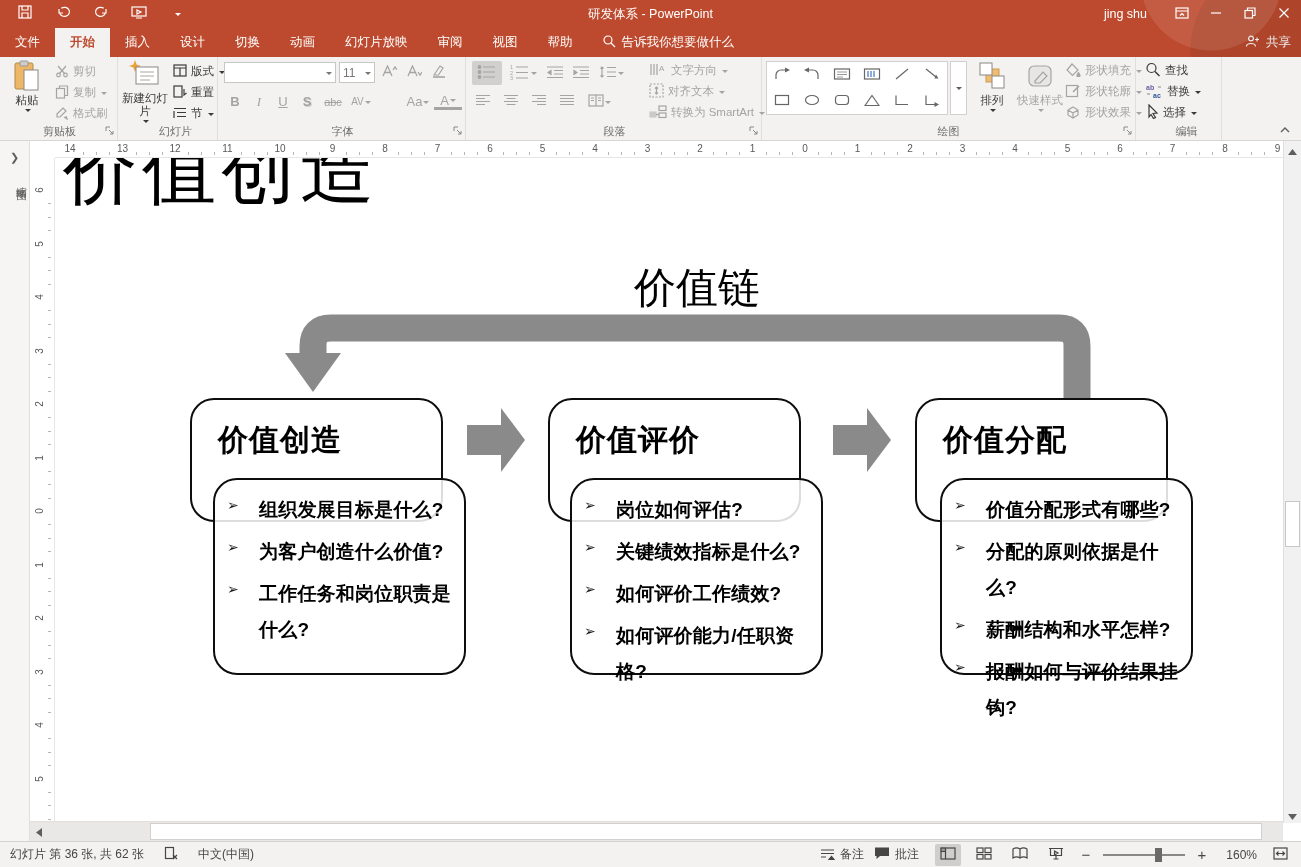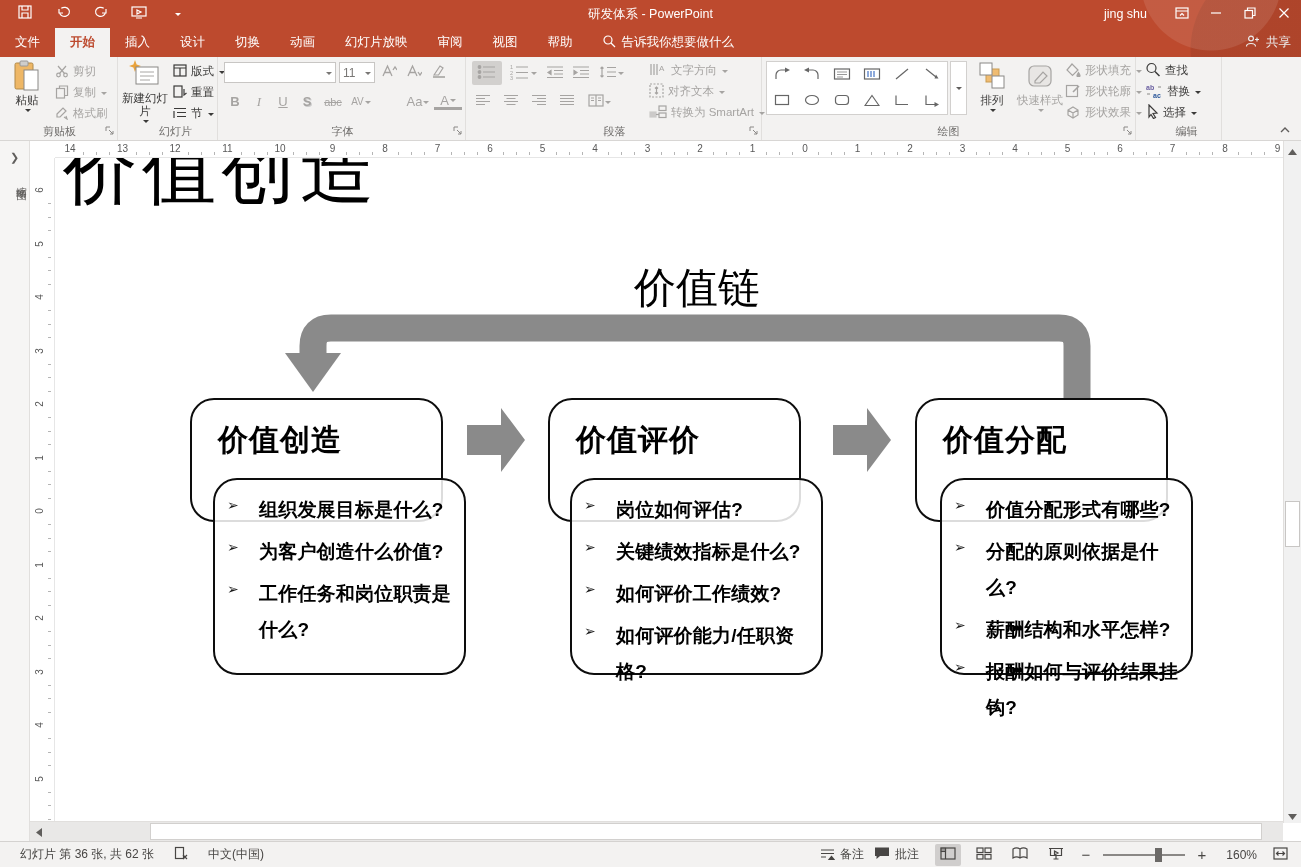--- a/index.html
+++ b/index.html
@@ -73,21 +73,21 @@
   
   #vscroll { position:absolute; right:0; top:141px; width:18px; height:682px; background:#f1f1f1; border-left:1px solid #e1dfdd; }
   #vscroll .arr { position:absolute; left:0; width:17px; height:17px; display:flex; align-items:center; justify-content:center; color:#605e5c; background:#f1f1f1; }
   #vs-thumb { position:absolute; left:1px; top:360px; width:15px; height:46px; background:#fff; border:1px solid #c8c6c4; }
   #hscroll { position:absolute; left:30px; top:821px; width:1253px; height:20px; background:#e9e8e7; border-top:1px solid #e1dfdd; }
   #hscroll .arr { position:absolute; top:0; width:18px; height:19px; display:flex; align-items:center; justify-content:center; color:#605e5c; }
   #hs-thumb { position:absolute; left:120px; top:1px; width:1112px; height:17px; background:#fff; border:1px solid #d2d0ce; }
 
   
   #statusbar { position:absolute; left:0; top:841px; width:1301px; height:26px; background:#f3f2f1; border-top:1px solid #d4d2d0; display:flex; align-items:center; font-size:12px; color:#484644; }
-  #statusbar .left { display:flex; align-items:center; gap:20px; padding-left:20px; }
+  #statusbar .left { display:flex; align-items:center; gap:20px; padding-left:10px; }
   #statusbar .right { margin-left:auto; display:flex; align-items:center; gap:10px; padding-right:8px; }
   .st-item { display:flex; align-items:center; gap:5px; }
   .vbtn { width:26px; height:22px; display:flex; align-items:center; justify-content:center; border-radius:2px; color:#484644; }
   .vbtn.active { background:#d0cecd; }
   #zoom-slider { width:82px; height:2px; background:#8a8886; position:relative; }
   #zoom-thumb { position:absolute; left:52px; top:-6px; width:7px; height:14px; background:#6b6967; }
   .zbtn { font-size:15px; color:#484644; width:14px; text-align:center; }
 </style>
 </head>
 <body>

